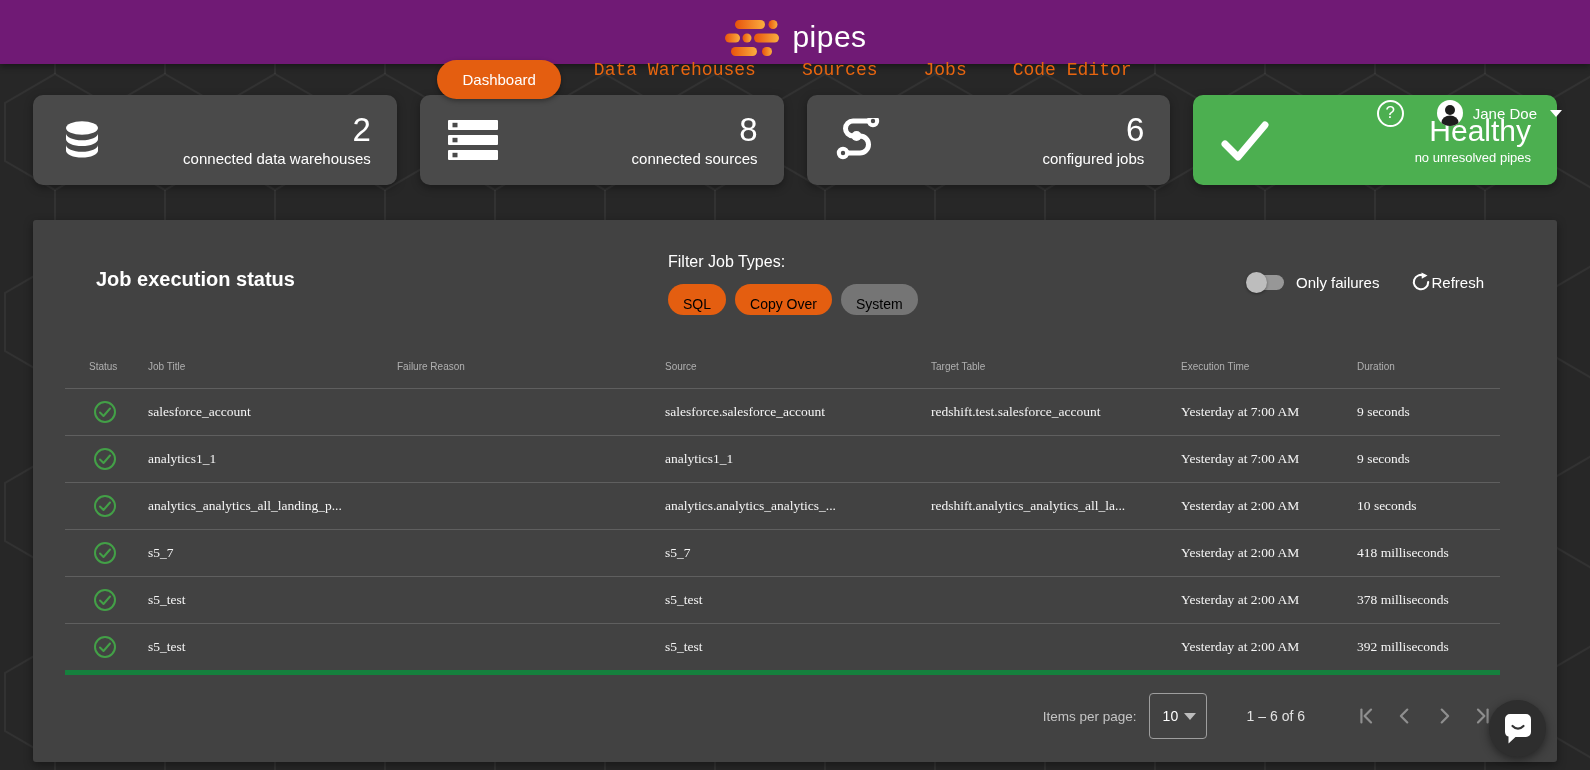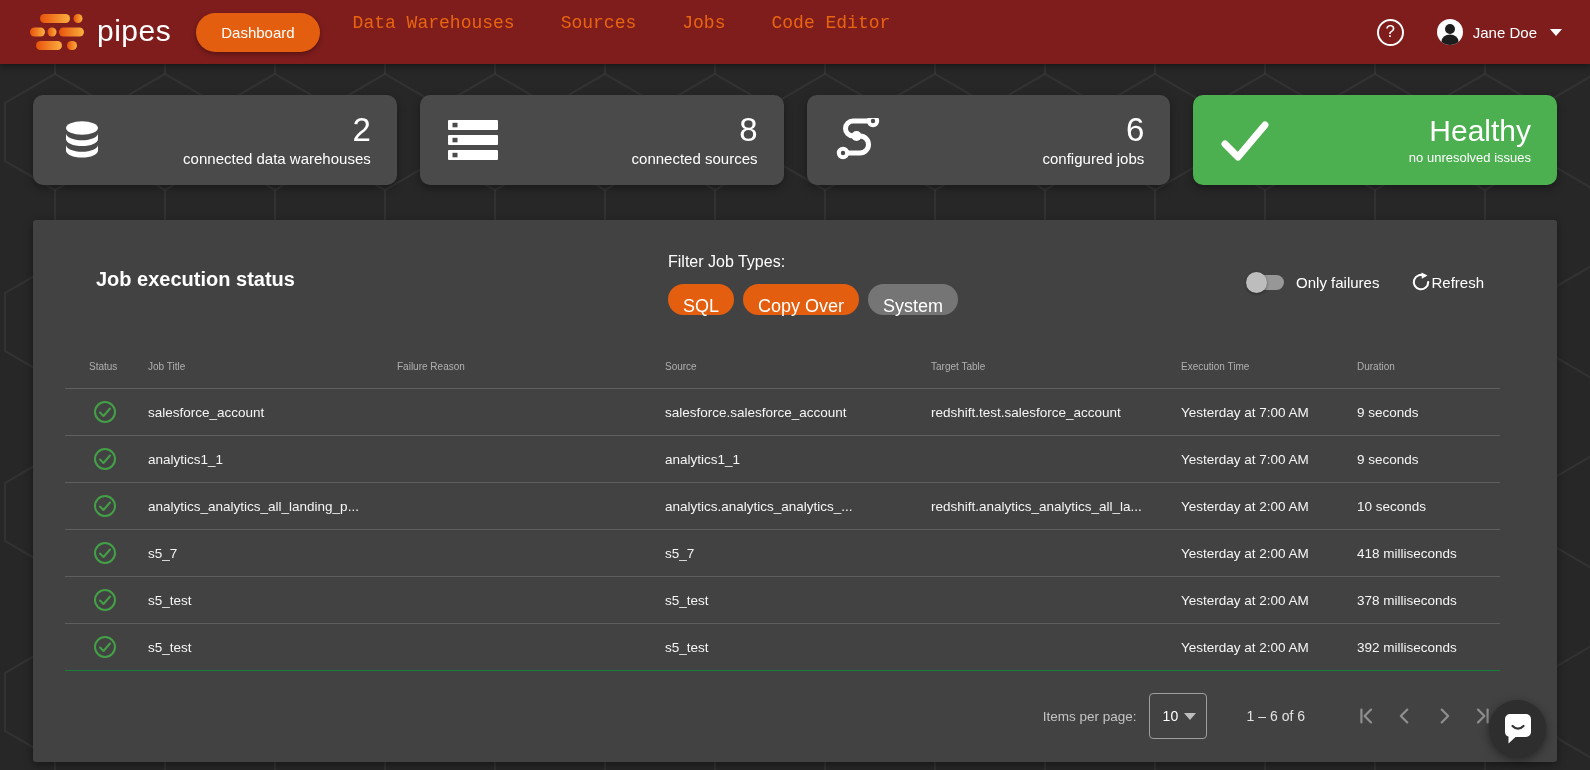--- a/index.html
+++ b/index.html
@@ -12,23 +12,24 @@
   body{
     width:1590px;height:770px;overflow:hidden;position:relative;
     background:#272727;
     font-family:"Liberation Sans", sans-serif;
     -webkit-font-smoothing:antialiased;
   }
   
   .bg-pattern{position:absolute;left:0;top:64px;width:1590px;height:706px;z-index:0;}
   
   .navbar{
-    position:relative;z-index:3;height:64px;background:#7f1d1d;
-    display:flex;align-items:center;padding:4px 28px;
+    position:relative;z-index:3;height:64px;background:#701a75;
+    display:flex;align-items:center;padding:16px 28px;
     box-shadow:0 2px 7px rgba(0,0,0,.45);
+    flex-direction:column;
   }
   .brand{display:flex;align-items:center;gap:11px;cursor:pointer;}
   .brand-text{color:#fff;font-size:30px;letter-spacing:.5px;line-height:1;margin-top:-3px;}
   .nav-menu{display:flex;align-items:flex-start;margin-left:25px;}
   .nav-pill{
     background:var(--accent);color:#fff;font-size:15px;
     padding:11px 25px;border-radius:23px;margin-right:33px;cursor:pointer;
     box-shadow:0 2px 5px rgba(0,0,0,.35);
   }
   .nav-link{color:#E8650F;font-size:18px;margin-right:46px;cursor:pointer;text-decoration:none;font-family:Liberation Mono, monospace;}
@@ -59,41 +60,41 @@
     position:absolute;top:220px;left:33px;width:1524px;height:542px;
     background:#424242;border-radius:3px;z-index:1;
     box-shadow:0 3px 10px rgba(0,0,0,.4);
   }
   .panel-title{position:absolute;left:63px;top:48px;font-size:20px;font-weight:bold;color:#fff;}
   .filter-group{position:absolute;left:635px;top:33px;}
   .filter-label{font-size:16px;color:#fff;}
   .filter-buttons{display:flex;gap:9px;margin-top:13px;}
   .pill-btn{
     border:none;border-radius:17px;height:31px;padding:12px 15px;
-    font-size:18px;color:#ffffff;font-family:inherit;cursor:pointer;
+    font-size:14px;color:#000000;font-family:inherit;cursor:pointer;
   }
   .pill-btn--active{background:var(--accent);}
   .pill-btn--inactive{background:#757575;}
   .controls{position:absolute;right:73px;top:52px;display:flex;align-items:center;}
   .toggle{position:relative;width:36px;height:15px;background:#979797;border-radius:8px;cursor:pointer;margin-right:12px;}
   .toggle-knob{position:absolute;left:-2px;top:-3px;width:21px;height:21px;border-radius:50%;background:#bdbdbd;box-shadow:0 1px 3px rgba(0,0,0,.4);}
   .toggle-label{color:#fff;font-size:15px;font-weight:300;margin-right:32px;}
   .refresh-btn{display:flex;align-items:center;cursor:pointer;}
   .refresh-label{color:#fff;font-size:15px;font-weight:300;}
   
   .table{position:absolute;left:32px;right:57px;top:125px;}
   .thead,.trow{
     display:grid;
     grid-template-columns:83px 249px 268px 266px 250px 176px 1fr;
     align-items:center;
   }
   .thead{height:43px;color:#b0b0b0;font-size:10px;}
   .thead .cell:first-child{padding-left:24px;}
   .trow{height:47px;border-top:1px solid #5f5f5f;color:#f5f5f5;font-size:13.5px;font-weight:300;cursor:pointer;}
-  .tbody{border-bottom:1px solid #15803d;}
+  .tbody{border-bottom:5px solid #15803d;font-family:Liberation Serif, serif;}
   .cell{overflow:hidden;white-space:nowrap;padding-right:14px;}
   .cell-status{padding-left:28px;display:flex;align-items:center;}
   
   .panel-footer{
     position:absolute;left:32px;right:57px;top:450px;height:92px;
     display:flex;align-items:center;justify-content:flex-end;
   }
   .ipp-label{color:#c4c4c4;font-size:13.5px;font-weight:300;}
   .ipp-select{
     width:58px;height:46px;border:1px solid #9e9e9e;border-radius:4px;
@@ -223,21 +224,21 @@
       <div class="card-label">configured jobs</div>
     </div>
   </div>
 
   <div class="card card--healthy">
     <svg width="52" height="44" viewBox="0 0 52 44">
       <polyline points="6,26 19,39 46,7" stroke="#fff" stroke-width="7" fill="none" stroke-linecap="round" stroke-linejoin="round"></polyline>
     </svg>
     <div class="card-body">
       <div class="card-value">Healthy</div>
-      <div class="card-label">no unresolved issues</div>
+      <div class="card-label">no unresolved pipes</div>
     </div>
   </div>
 
 </div>
 
 <div class="panel">
 
   <div class="panel-title">Job execution status</div>
 
   <div class="filter-group">

